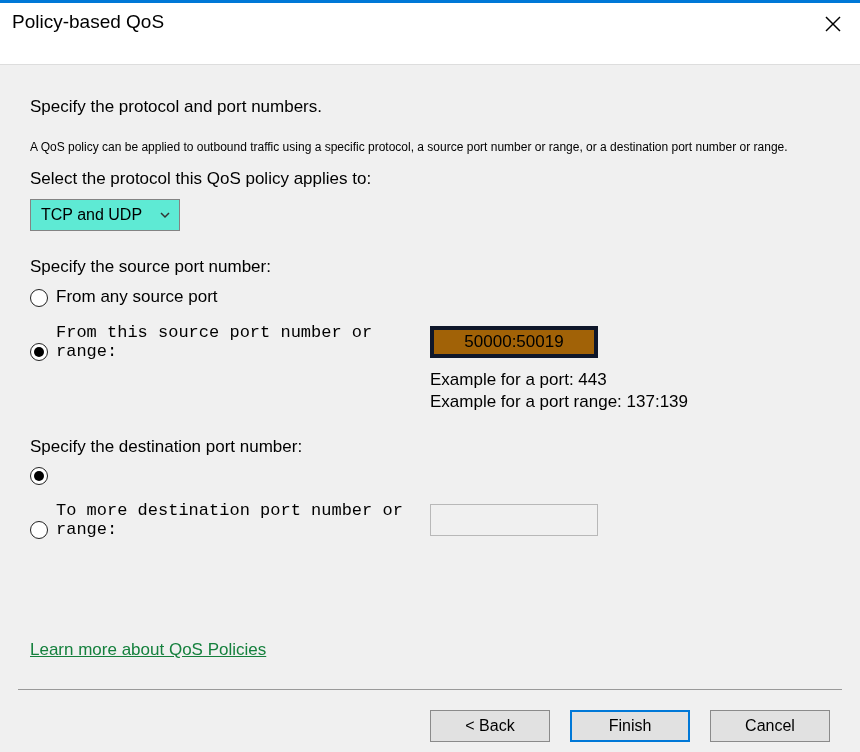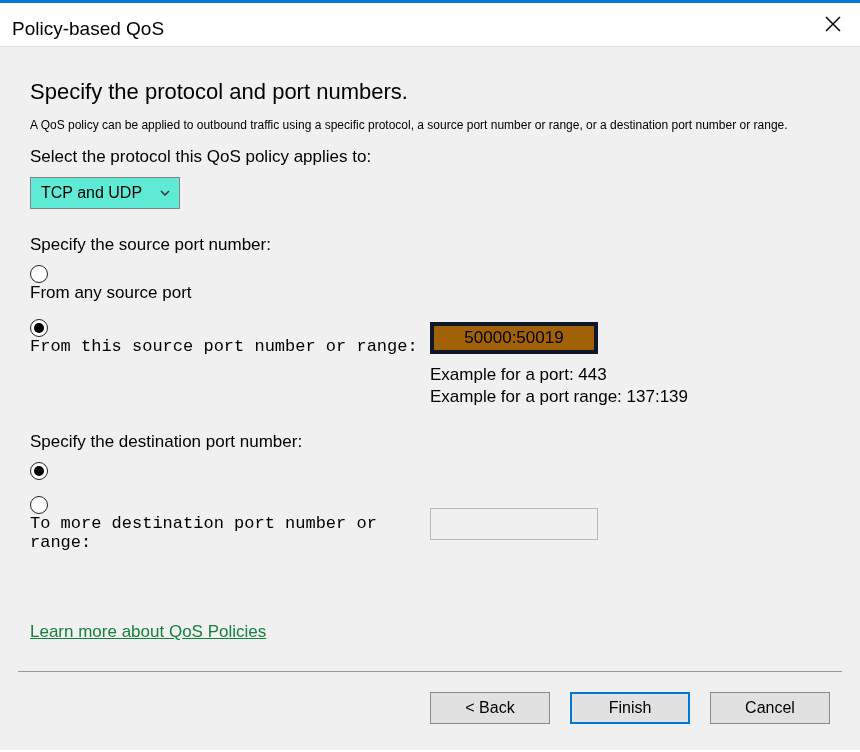--- a/index.html
+++ b/index.html
@@ -15,22 +15,22 @@
       height: 752px;
       overflow: hidden;
     }
     .top-border {
       height: 3px;
       background: #0078d7;
     }
     .titlebar {
       display: flex;
       justify-content: space-between;
-      align-items: flex-end;
-      padding: 8px 14px 6px 12px;
+      align-items: flex-start;
+      padding: 8px 14px 24px 12px;
       background: #fff;
     }
     .titlebar-title {
       font-size: 19px;
       font-weight: 400;
       color: #000;
     }
     .close-btn {
       cursor: pointer;
       font-size: 18px;
@@ -39,22 +39,22 @@
     }
     .content {
       background: #f0f0f0;
       border-top: 1px solid #ddd;
       padding: 32px 30px 20px 30px;
       height: calc(100% - 48px);
       position: relative;
       color: #000;
     }
     .instr-main {
-      font-size: 22px;
-      margin-bottom: 12px;
+      font-size: 17px;
+      margin-bottom: 22px;
     }
     .instr-sub {
       font-size: 12px;
       line-height: 1.35;
       margin-bottom: 14px;
     }
     .label-row {
       font-size: 17px;
       margin-bottom: 10px;
     }
@@ -75,24 +75,23 @@
     }
     .chev {
       display: flex;
       align-items: center;
     }
     .group {
       margin-bottom: 20px;
     }
     .radio-line {
       display: flex;
-      align-items: flex-start;
+      align-items: flex-end;
       margin-bottom: 16px;
       font-size: 17px;
-      flex-direction: column;
     }
     .radio-line.withinput {
       margin-bottom: 6px;
       font-family: Liberation Mono, monospace;
     }
     .radio-outer {
       width: 18px;
       height: 18px;
       border: 1.5px solid #222;
       border-radius: 50%;

